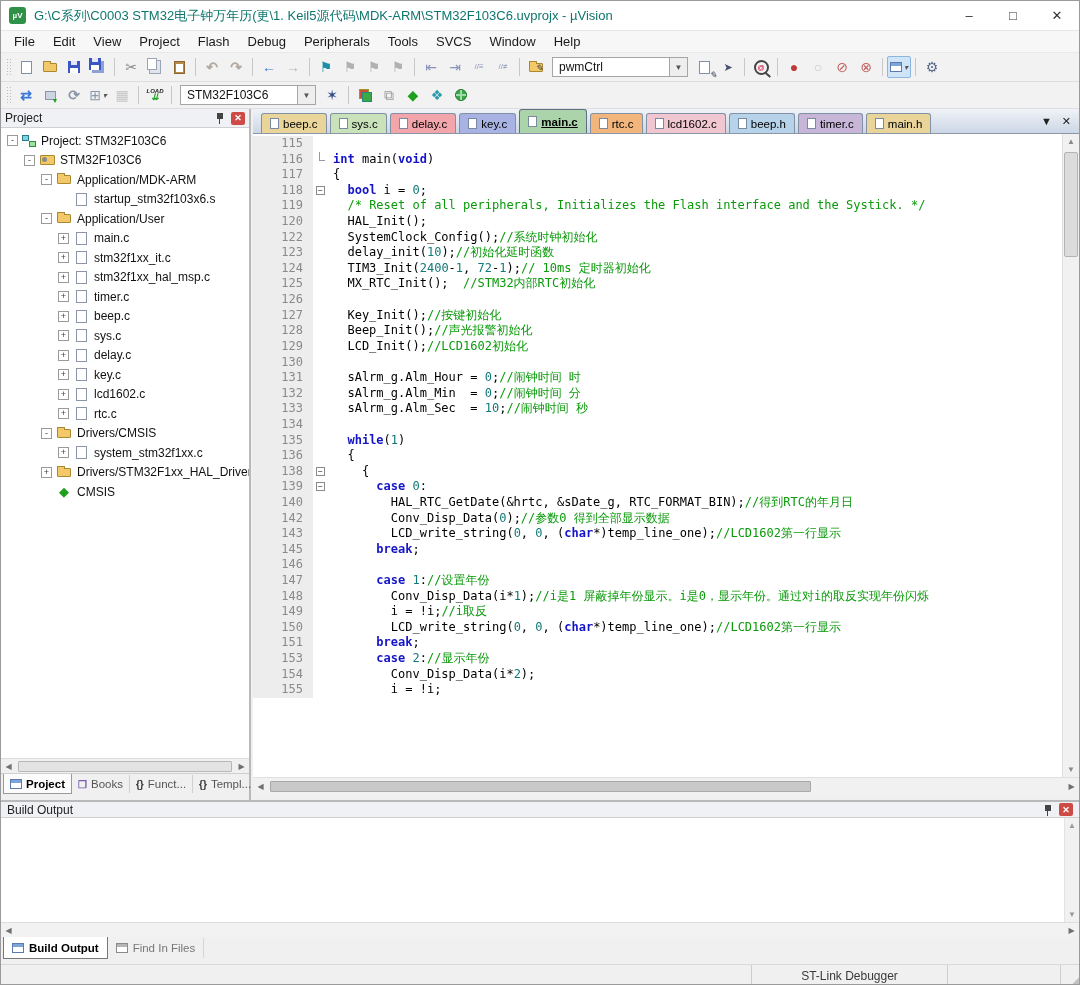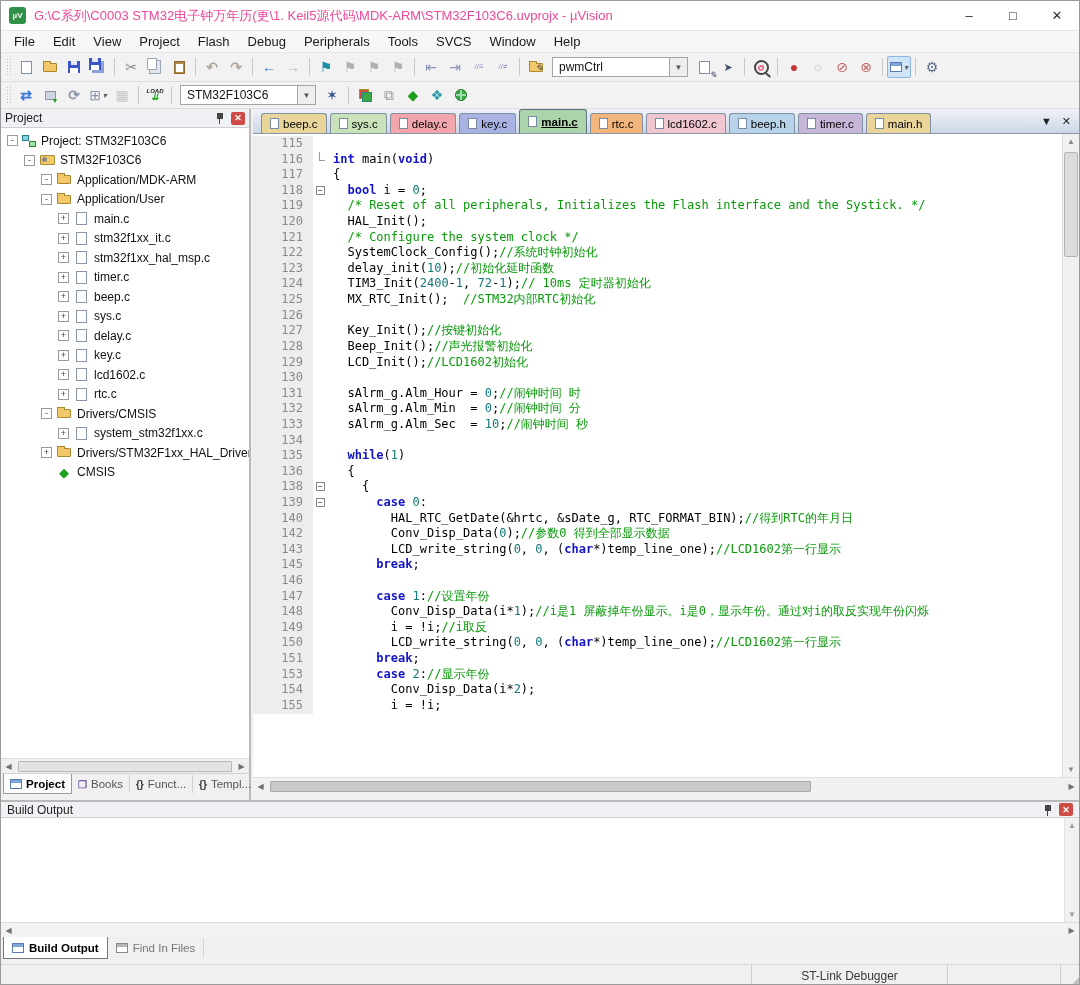--- a/index.html
+++ b/index.html
@@ -3,21 +3,21 @@
 <meta charset="utf-8">
 <style>
   html,body{margin:0;padding:0;background:#d8d8d8;}
   #window{position:relative;width:1080px;height:985px;background:#f0f0f0;border:1px solid #9a9a9a;
     box-sizing:border-box;font-family:"Liberation Sans",sans-serif;overflow:hidden;}
   
   .titlebar{position:absolute;left:0;top:0;right:0;height:30px;background:#fff;display:flex;align-items:center;
     padding-left:8px;border-bottom:1px solid #e6e6e6;box-sizing:border-box;}
   .appicon{width:17px;height:17px;background:#2f9148;border-radius:3px;color:#fff;font-size:8px;font-weight:bold;
     display:flex;align-items:center;justify-content:center;}
-  .titletext{font-size:13px;color:#ec4899;margin-left:8px;white-space:nowrap;}
+  .titletext{font-size:13px;color:#0f766e;margin-left:8px;white-space:nowrap;}
   .wincontrols{margin-left:auto;display:flex;height:100%;}
   .winbtn{width:44px;display:flex;align-items:center;justify-content:center;font-size:13px;color:#333;}
   
   .menubar{position:absolute;left:0;top:30px;right:0;height:22px;background:#f7f7f7;display:flex;align-items:center;
     font-size:13px;color:#1a1a1a;padding-left:4px;border-bottom:1px solid #e8e8e8;box-sizing:border-box;}
   .menuitem{padding:2px 9px;}
   
   .tb{position:absolute;left:0;right:0;display:flex;align-items:center;background:#f2f2f2;box-sizing:border-box;
     border-bottom:1px solid #ddd;padding-left:2px;}
   #tb1{top:52px;height:29px;}
@@ -372,20 +372,27 @@
           </span>
           <span>STM32F103C6</span>
         </div>
         <div class="trow" style="padding-left: 40px;">
           <span class="texp">-</span>
           <span class="ticon">
             <span class="ic-folder"></span>
           </span>
           <span>Application/MDK-ARM</span>
         </div>
+        <div class="trow" style="padding-left: 57px;">
+          <span class="texp none"></span>
+          <span class="ticon">
+            <span class="ic-filepage"></span>
+          </span>
+          <span>startup_stm32f103x6.s</span>
+        </div>
         <div class="trow" style="padding-left: 40px;">
           <span class="texp">-</span>
           <span class="ticon">
             <span class="ic-folder"></span>
           </span>
           <span>Application/User</span>
         </div>
         <div class="trow" style="padding-left: 57px;">
           <span class="texp">+</span>
           <span class="ticon">
@@ -585,25 +592,20 @@
           </div>
           <div class="crow">
             <span class="ln">119</span>
             <span class="fold"></span>
             <span class="src"><span>  </span><span class="tk-c">/* Reset of all peripherals, Initializes the Flash interface and the Systick. */</span></span>
           </div>
           <div class="crow">
             <span class="ln">120</span>
             <span class="fold"></span>
             <span class="src"><span>  HAL_Init();</span></span>
-          </div>
-          <div class="crow">
-            <span class="ln">121</span>
-            <span class="fold"></span>
-            <span class="src"><span>  </span><span class="tk-c">/* Configure the system clock */</span></span>
           </div>
           <div class="crow">
             <span class="ln">122</span>
             <span class="fold"></span>
             <span class="src"><span>  SystemClock_Config();</span><span class="tk-c">//系统时钟初始化</span></span>
           </div>
           <div class="crow">
             <span class="ln">123</span>
             <span class="fold"></span>
             <span class="src"><span>  delay_init(</span><span class="tk-n">10</span><span>);</span><span class="tk-c">//初始化延时函数</span></span>

